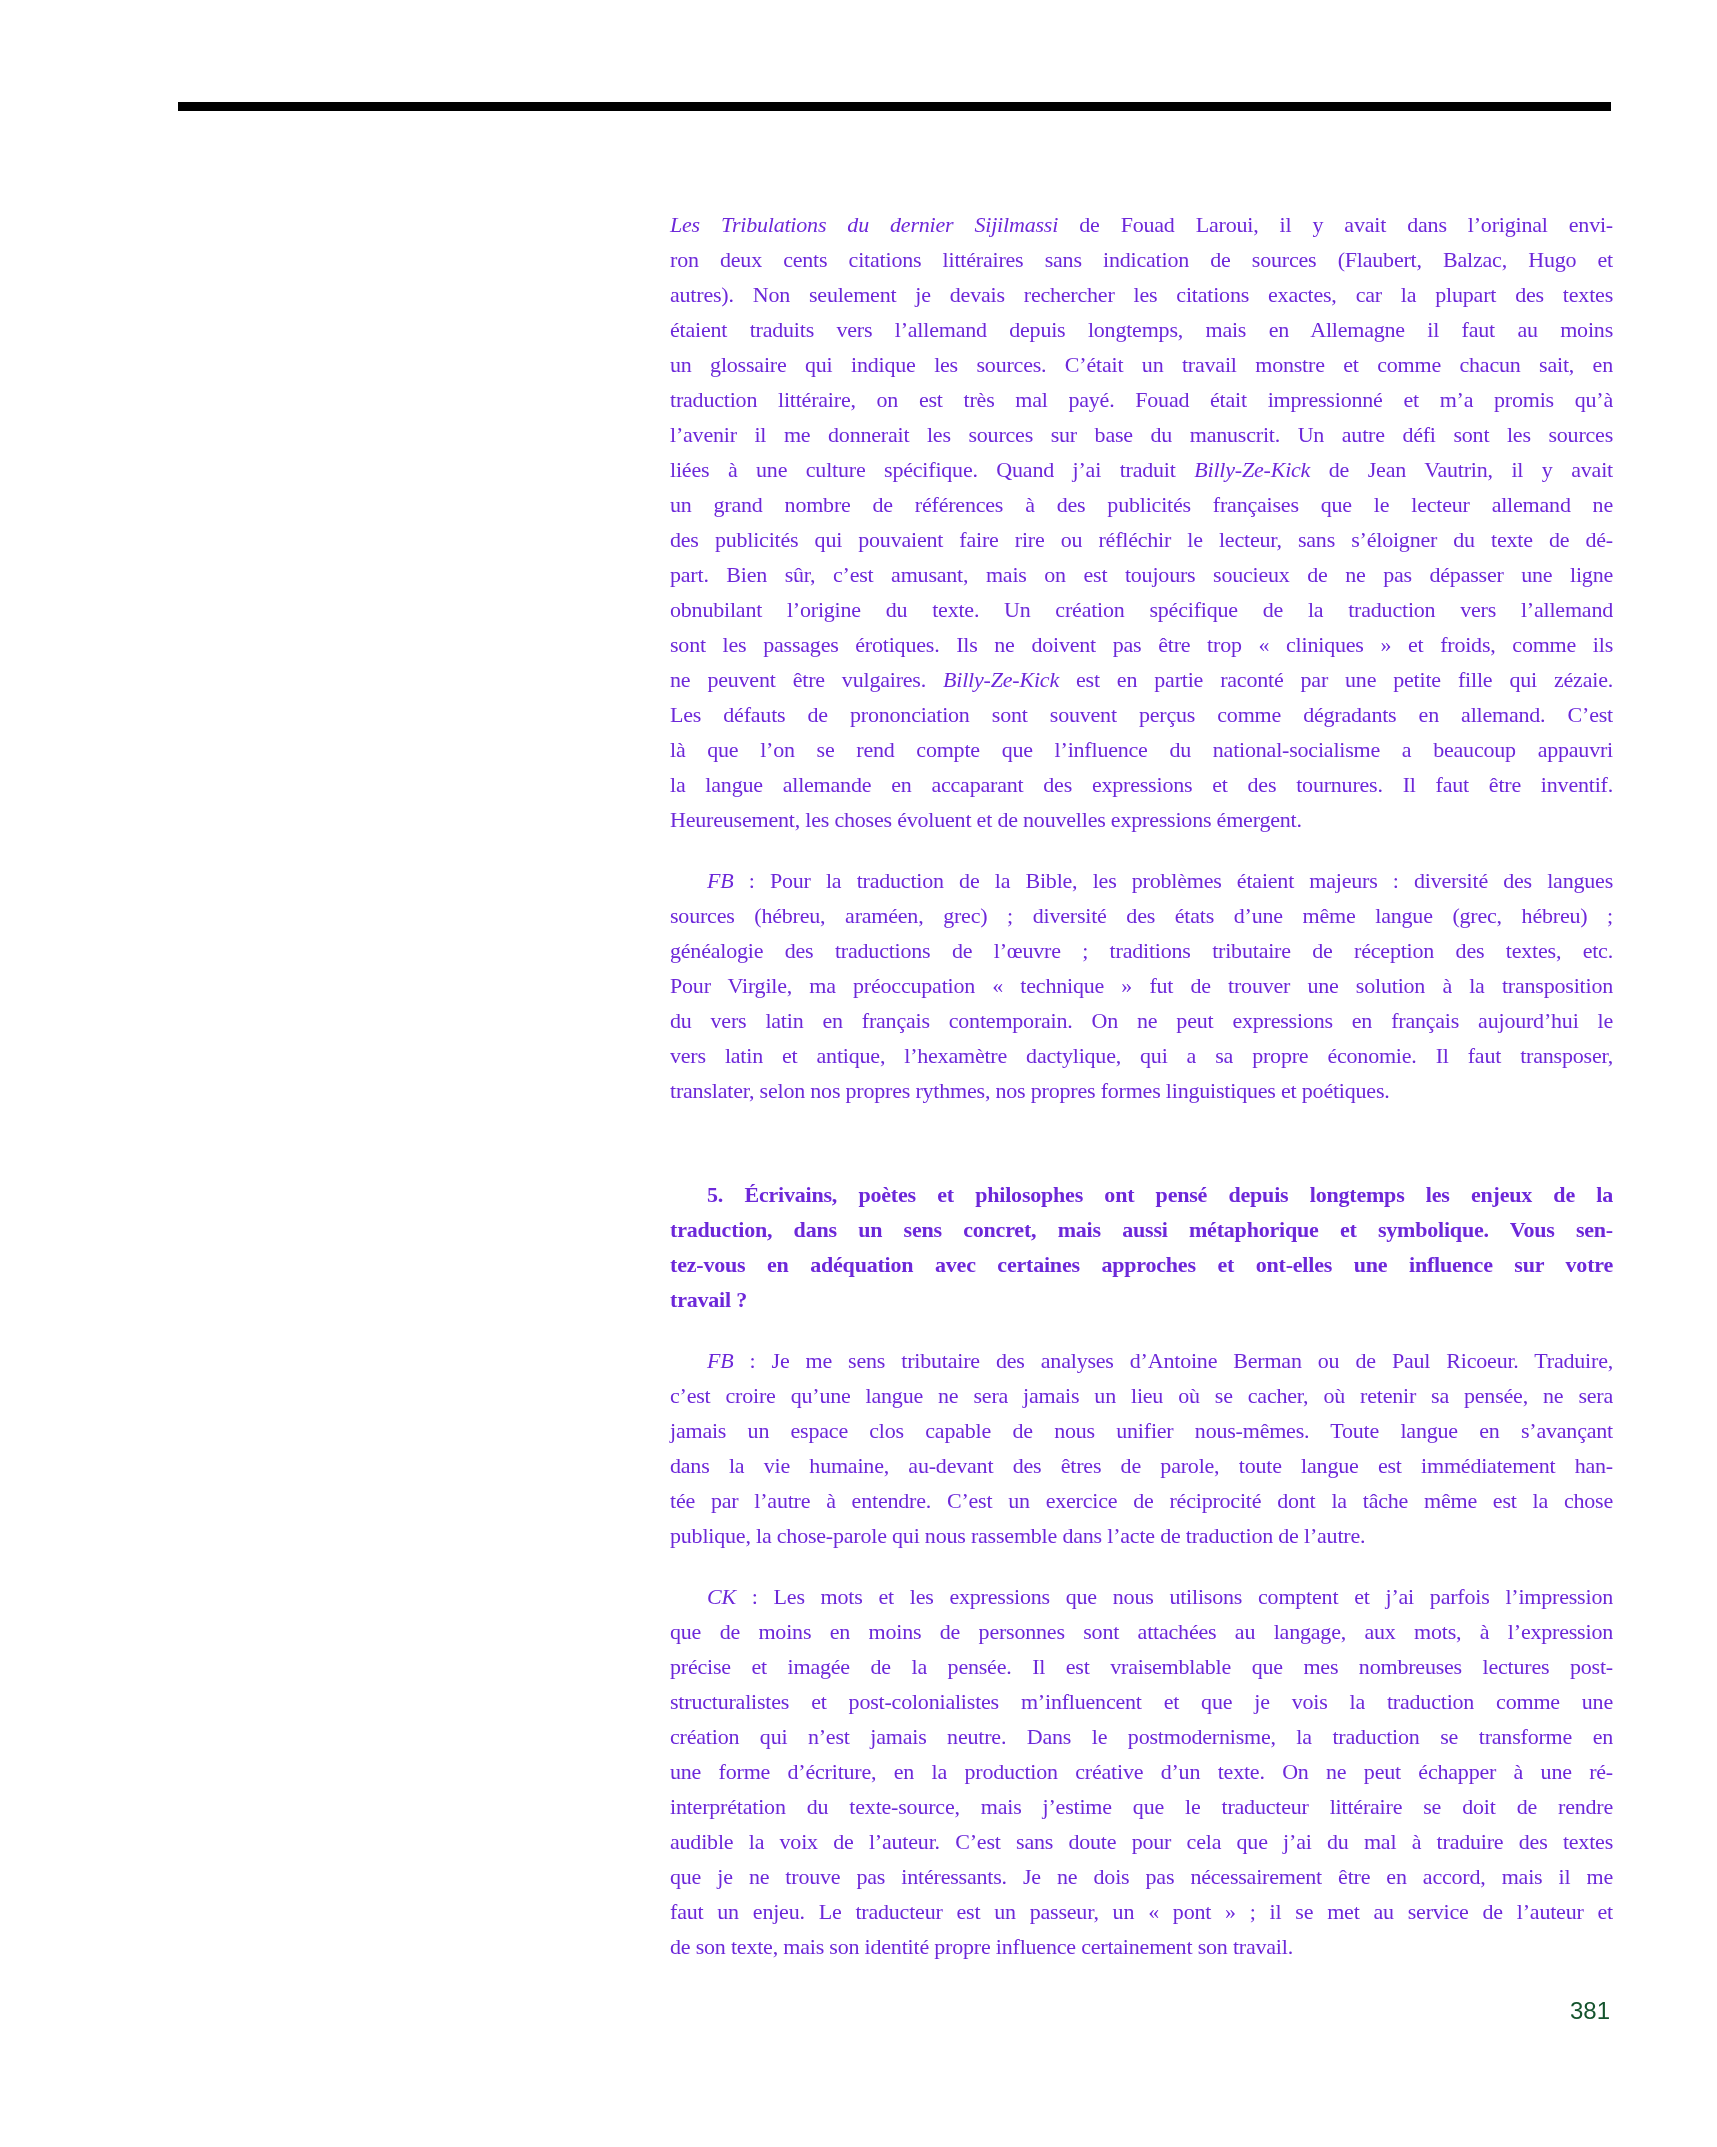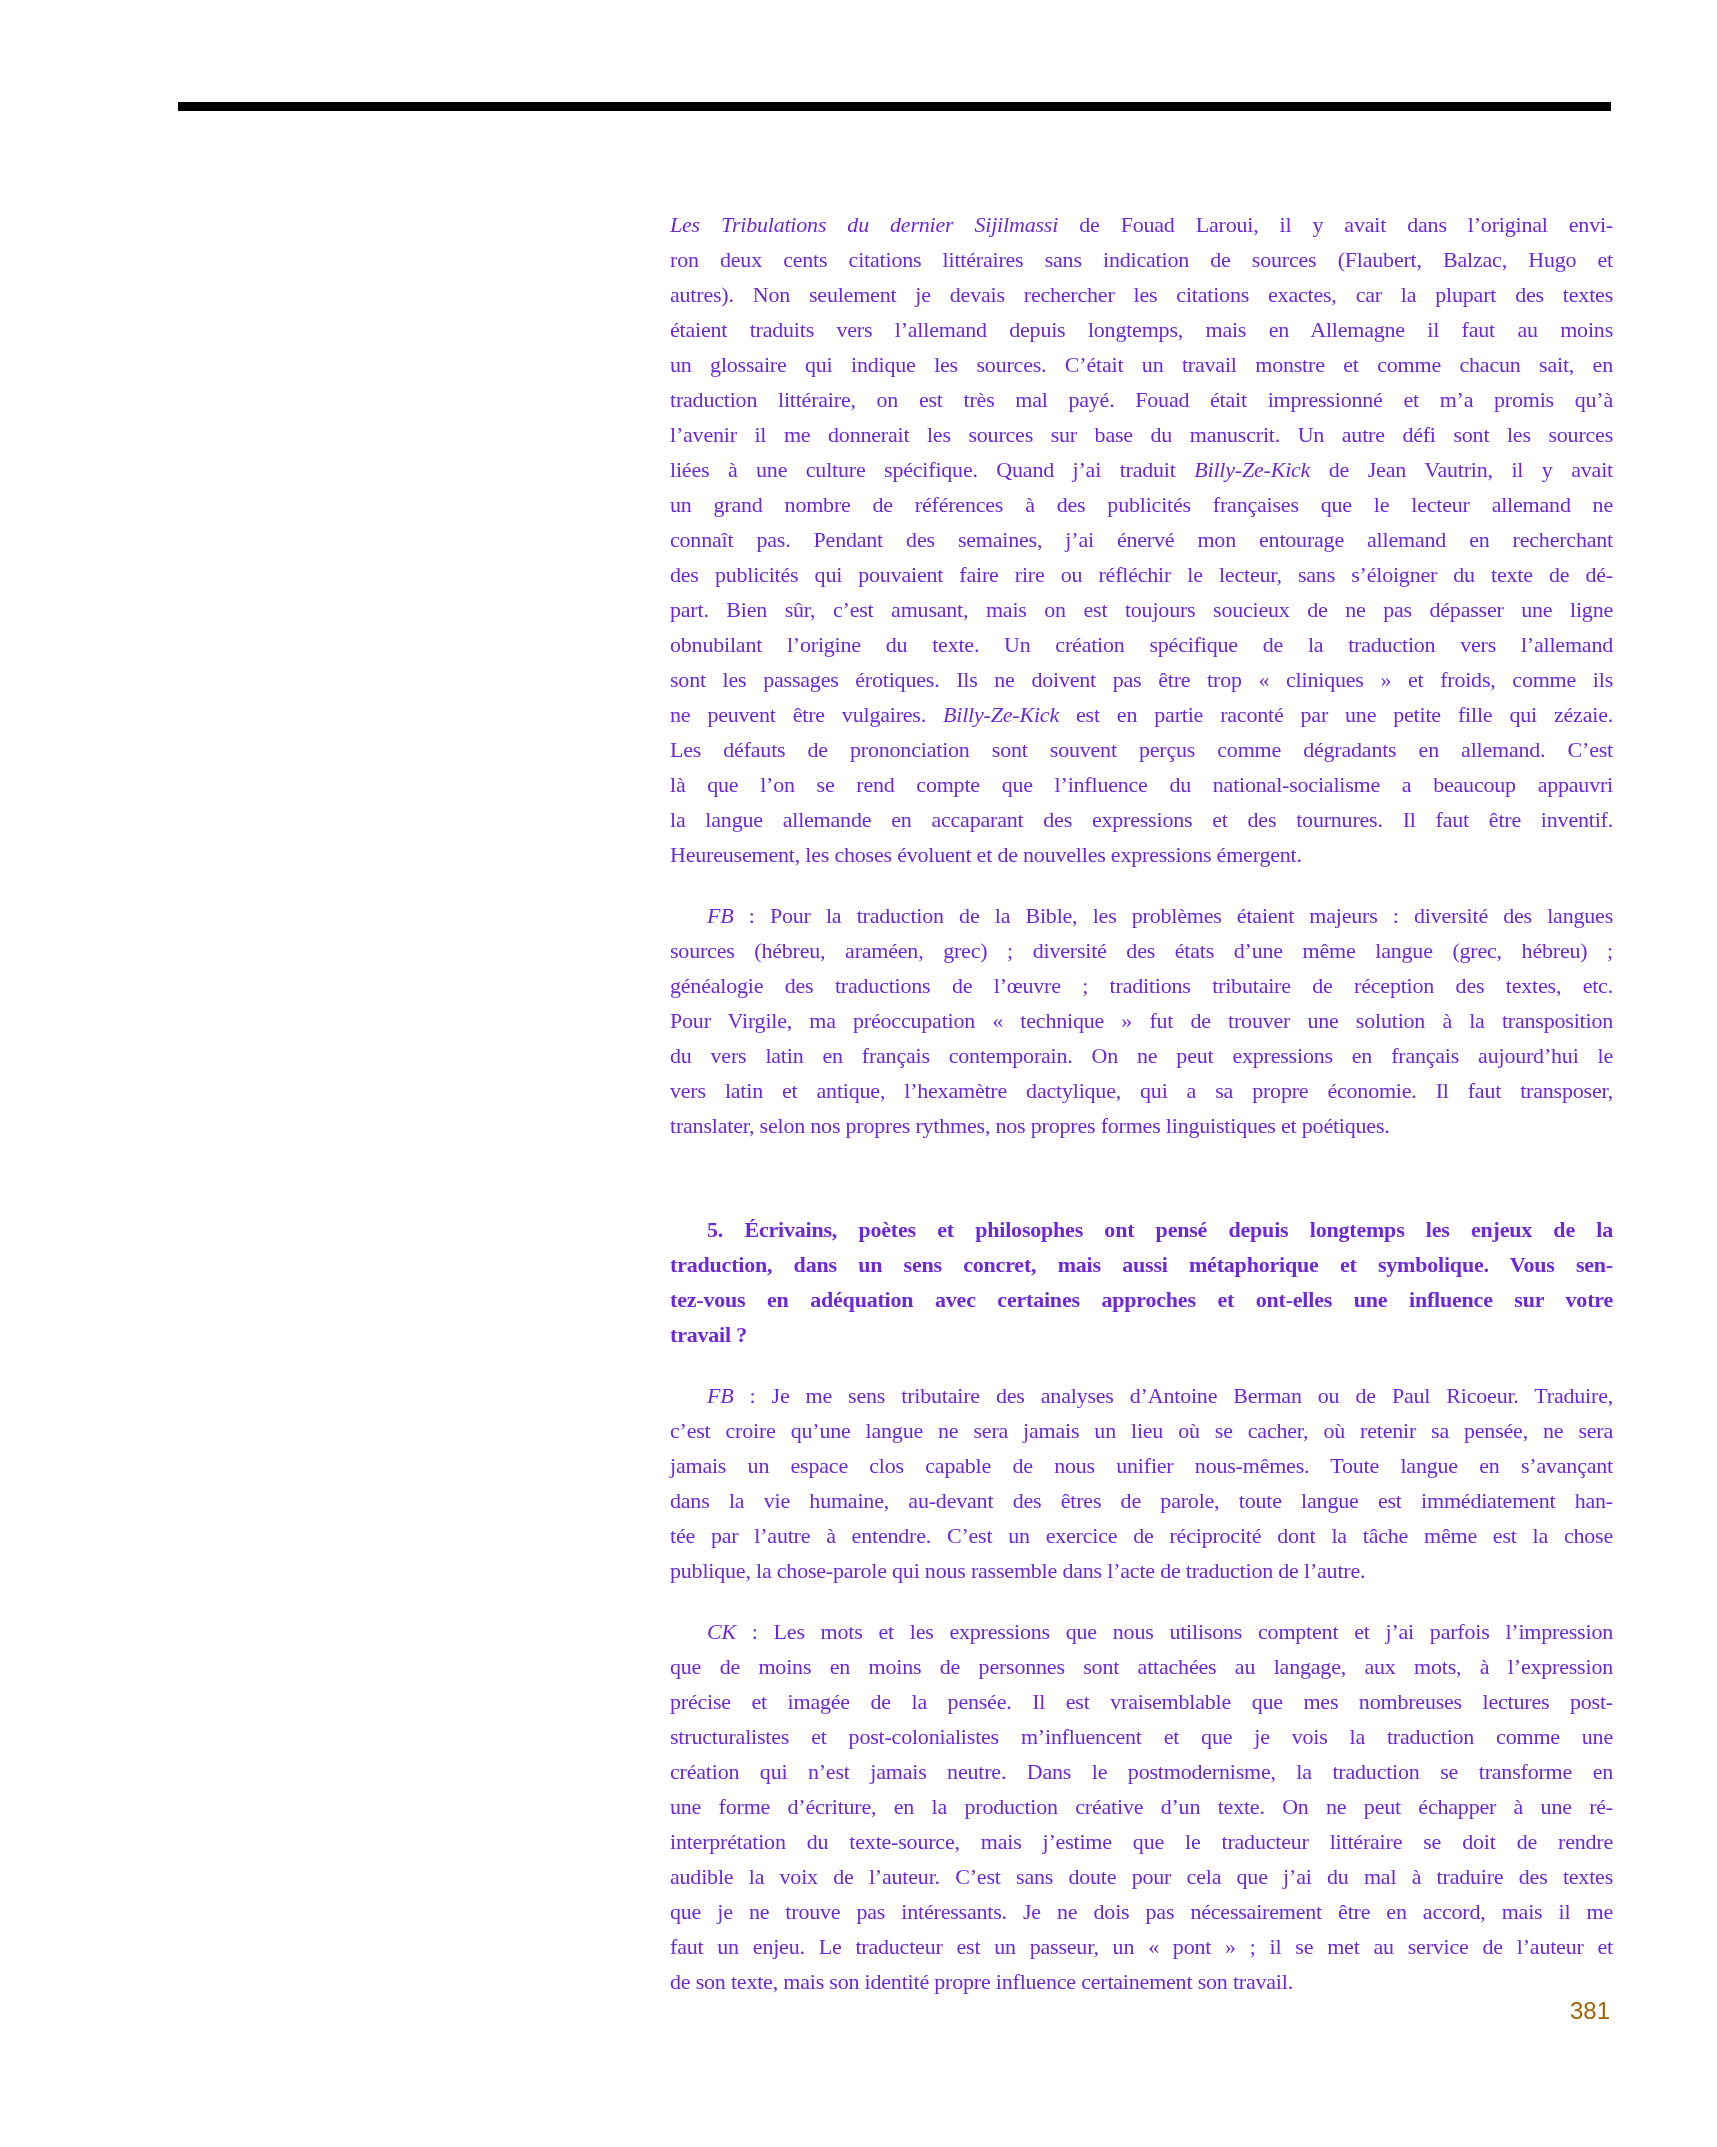--- a/index.html
+++ b/index.html
@@ -49,40 +49,39 @@
   }
   .seg-i { font-style: italic; }
   .page-number {
     position: absolute;
     top: 1997px;
     right: 108px;
     width: 183px;
     text-align: right;
     font-family: "Liberation Sans", sans-serif;
     font-size: 24px;
-    color: #a16207;
+    color: #14532d;
   }
 </style>
 </head>
 <body>
 
 <div class="top-rule"></div>
 
 <div class="text-block" id="body-text">
     <div class="para para-continuation">
       <div class="text-line"><span class="seg-i">Les Tribulations du dernier Sijilmassi</span><span class="seg-n"> de Fouad Laroui, il y avait dans l’original envi-</span></div>
       <div class="text-line"><span class="seg-n">ron deux cents citations littéraires sans indication de sources (Flaubert, Balzac, Hugo et</span></div>
       <div class="text-line"><span class="seg-n">autres). Non seulement je devais rechercher les citations exactes, car la plupart des textes</span></div>
       <div class="text-line"><span class="seg-n">étaient traduits vers l’allemand depuis longtemps, mais en Allemagne il faut au moins</span></div>
       <div class="text-line"><span class="seg-n">un glossaire qui indique les sources. C’était un travail monstre et comme chacun sait, en</span></div>
       <div class="text-line"><span class="seg-n">traduction littéraire, on est très mal payé. Fouad était impressionné et m’a promis qu’à</span></div>
       <div class="text-line"><span class="seg-n">l’avenir il me donnerait les sources sur base du manuscrit. Un autre défi sont les sources</span></div>
       <div class="text-line"><span class="seg-n">liées à une culture spécifique. Quand j’ai traduit </span><span class="seg-i">Billy-Ze-Kick</span><span class="seg-n"> de Jean Vautrin, il y avait</span></div>
       <div class="text-line"><span class="seg-n">un grand nombre de références à des publicités françaises que le lecteur allemand ne</span></div>
-      <div class="text-line"><span class="seg-n">connaît pas. Pendant des semaines, j’ai énervé mon entourage allemand en recherchant</span></div>
       <div class="text-line"><span class="seg-n">des publicités qui pouvaient faire rire ou réfléchir le lecteur, sans s’éloigner du texte de dé-</span></div>
       <div class="text-line"><span class="seg-n">part. Bien sûr, c’est amusant, mais on est toujours soucieux de ne pas dépasser une ligne</span></div>
       <div class="text-line"><span class="seg-n">obnubilant l’origine du texte. Un création spécifique de la traduction vers l’allemand</span></div>
       <div class="text-line"><span class="seg-n">sont les passages érotiques. Ils ne doivent pas être trop « cliniques » et froids, comme ils</span></div>
       <div class="text-line"><span class="seg-n">ne peuvent être vulgaires. </span><span class="seg-i">Billy-Ze-Kick</span><span class="seg-n"> est en partie raconté par une petite fille qui zézaie.</span></div>
       <div class="text-line"><span class="seg-n">Les défauts de prononciation sont souvent perçus comme dégradants en allemand. C’est</span></div>
       <div class="text-line"><span class="seg-n">là que l’on se rend compte que l’influence du national-socialisme a beaucoup appauvri</span></div>
       <div class="text-line"><span class="seg-n">la langue allemande en accaparant des expressions et des tournures. Il faut être inventif.</span></div>
       <div class="text-line last-line"><span class="seg-n">Heureusement, les choses évoluent et de nouvelles expressions émergent.</span></div>
     </div>

